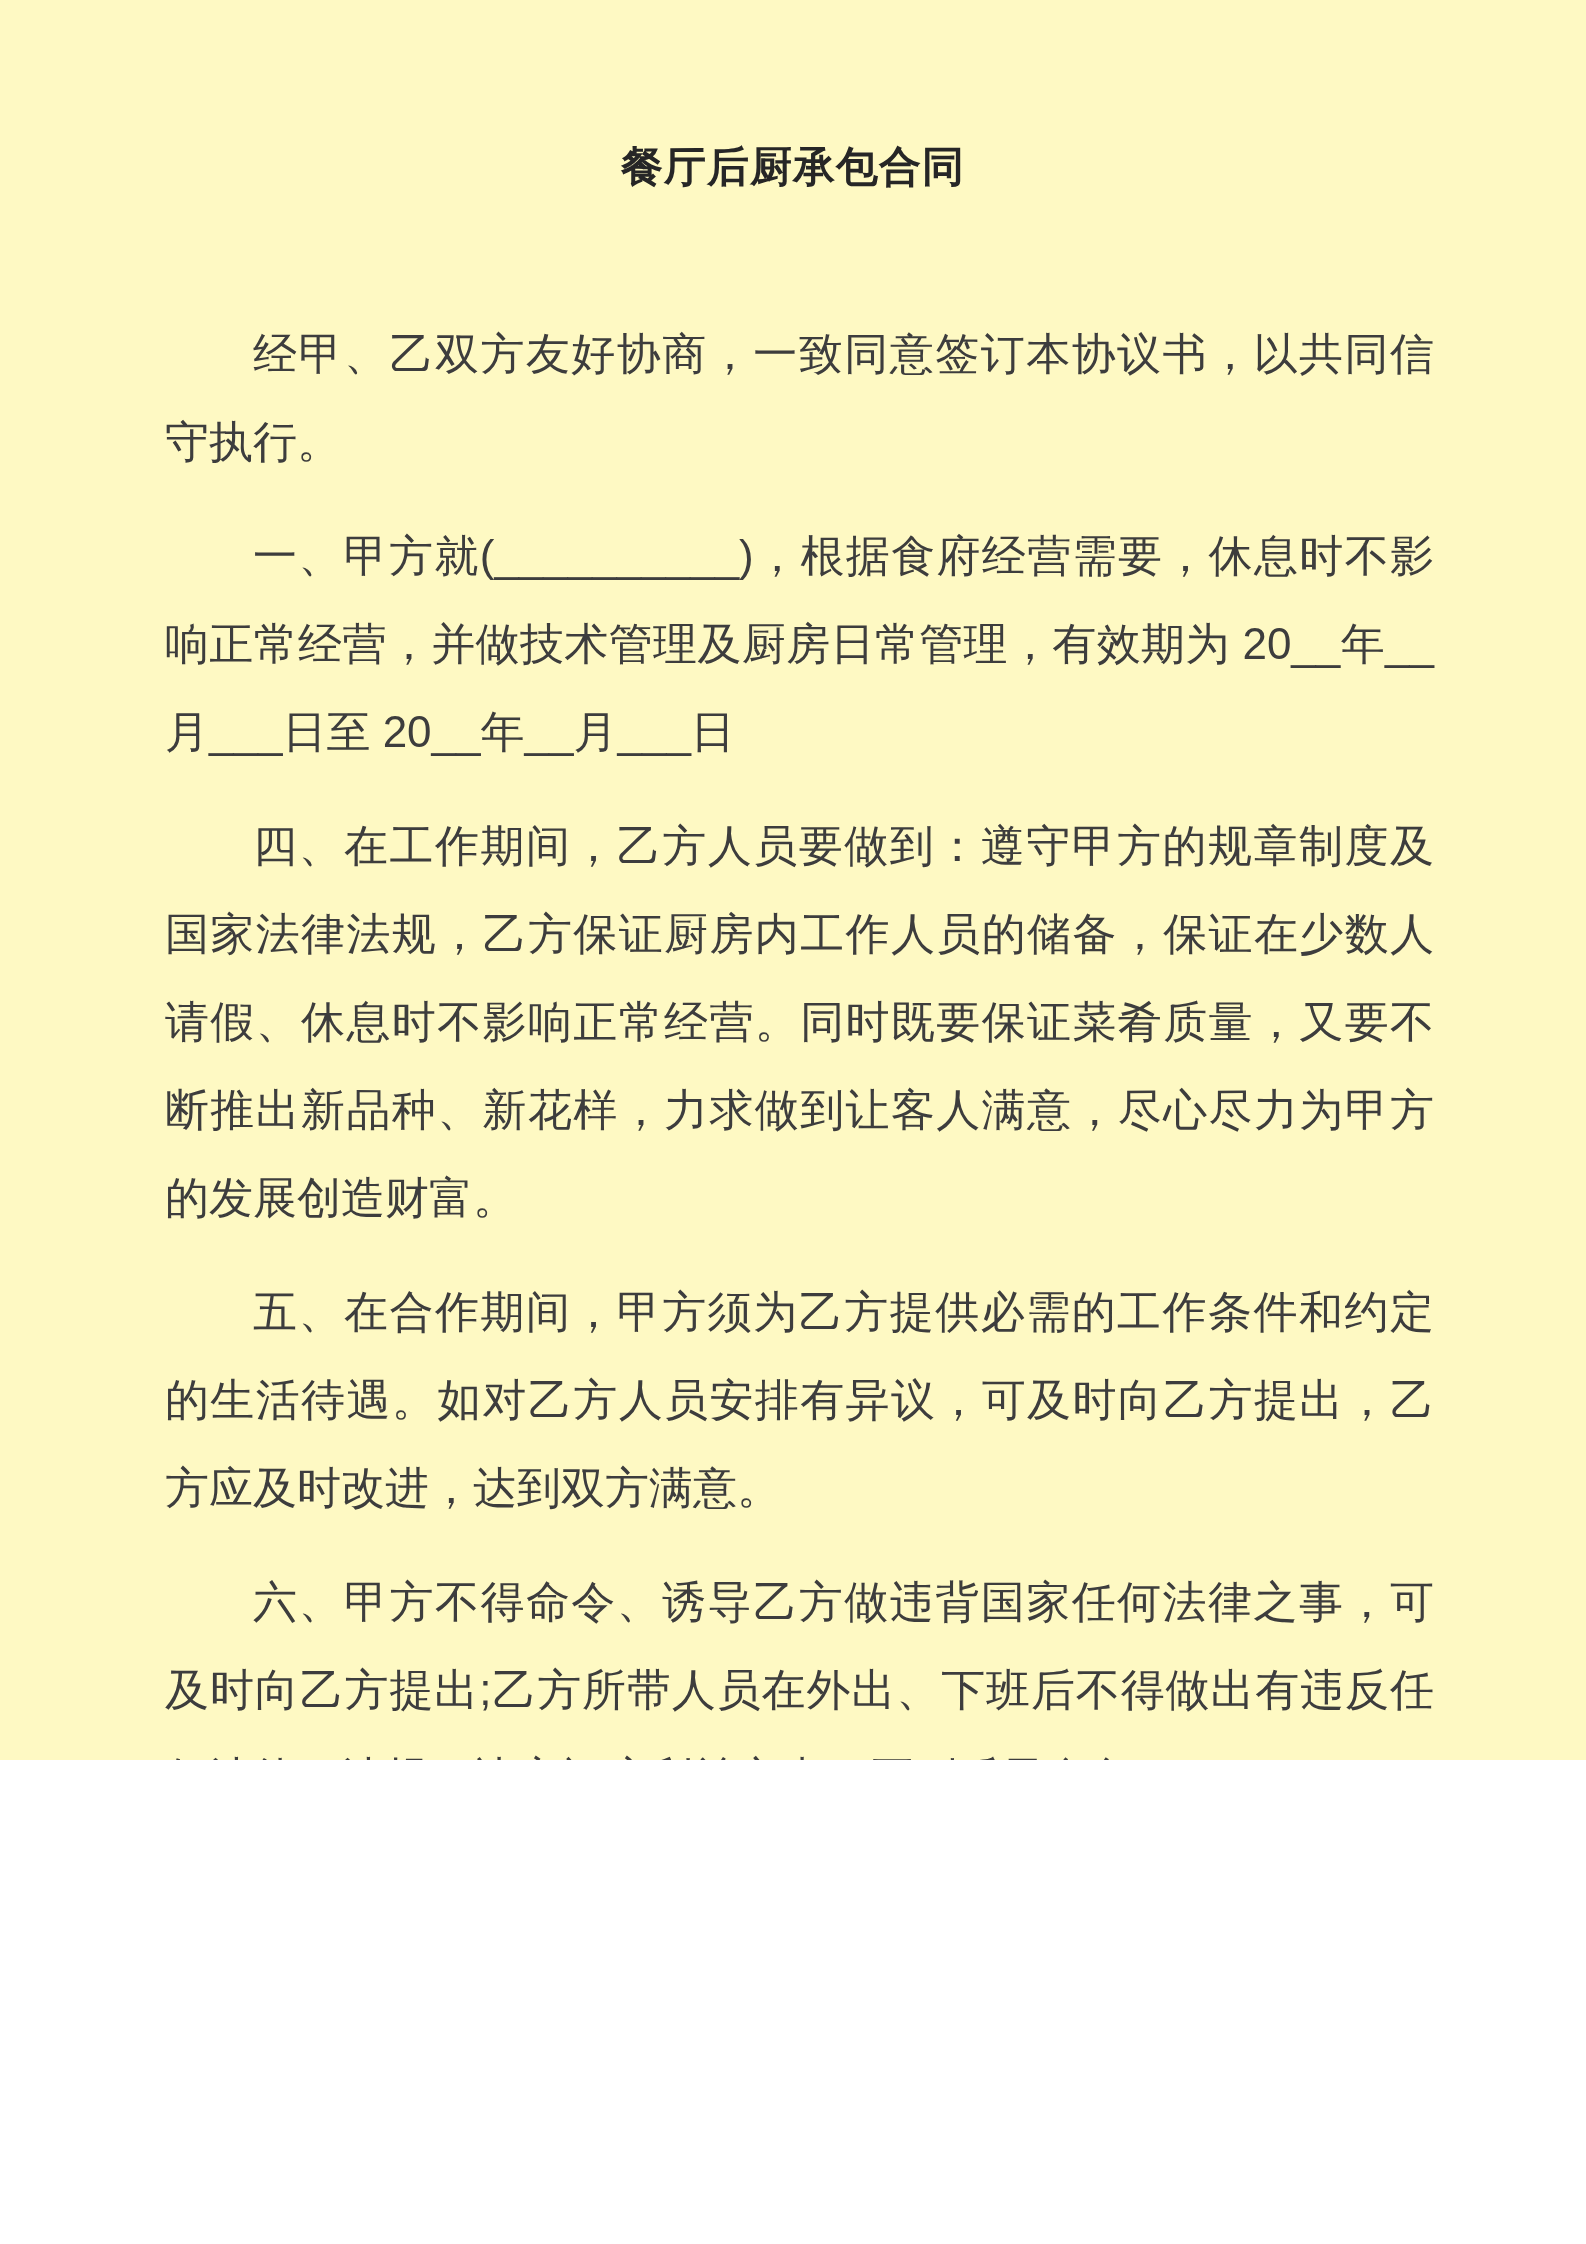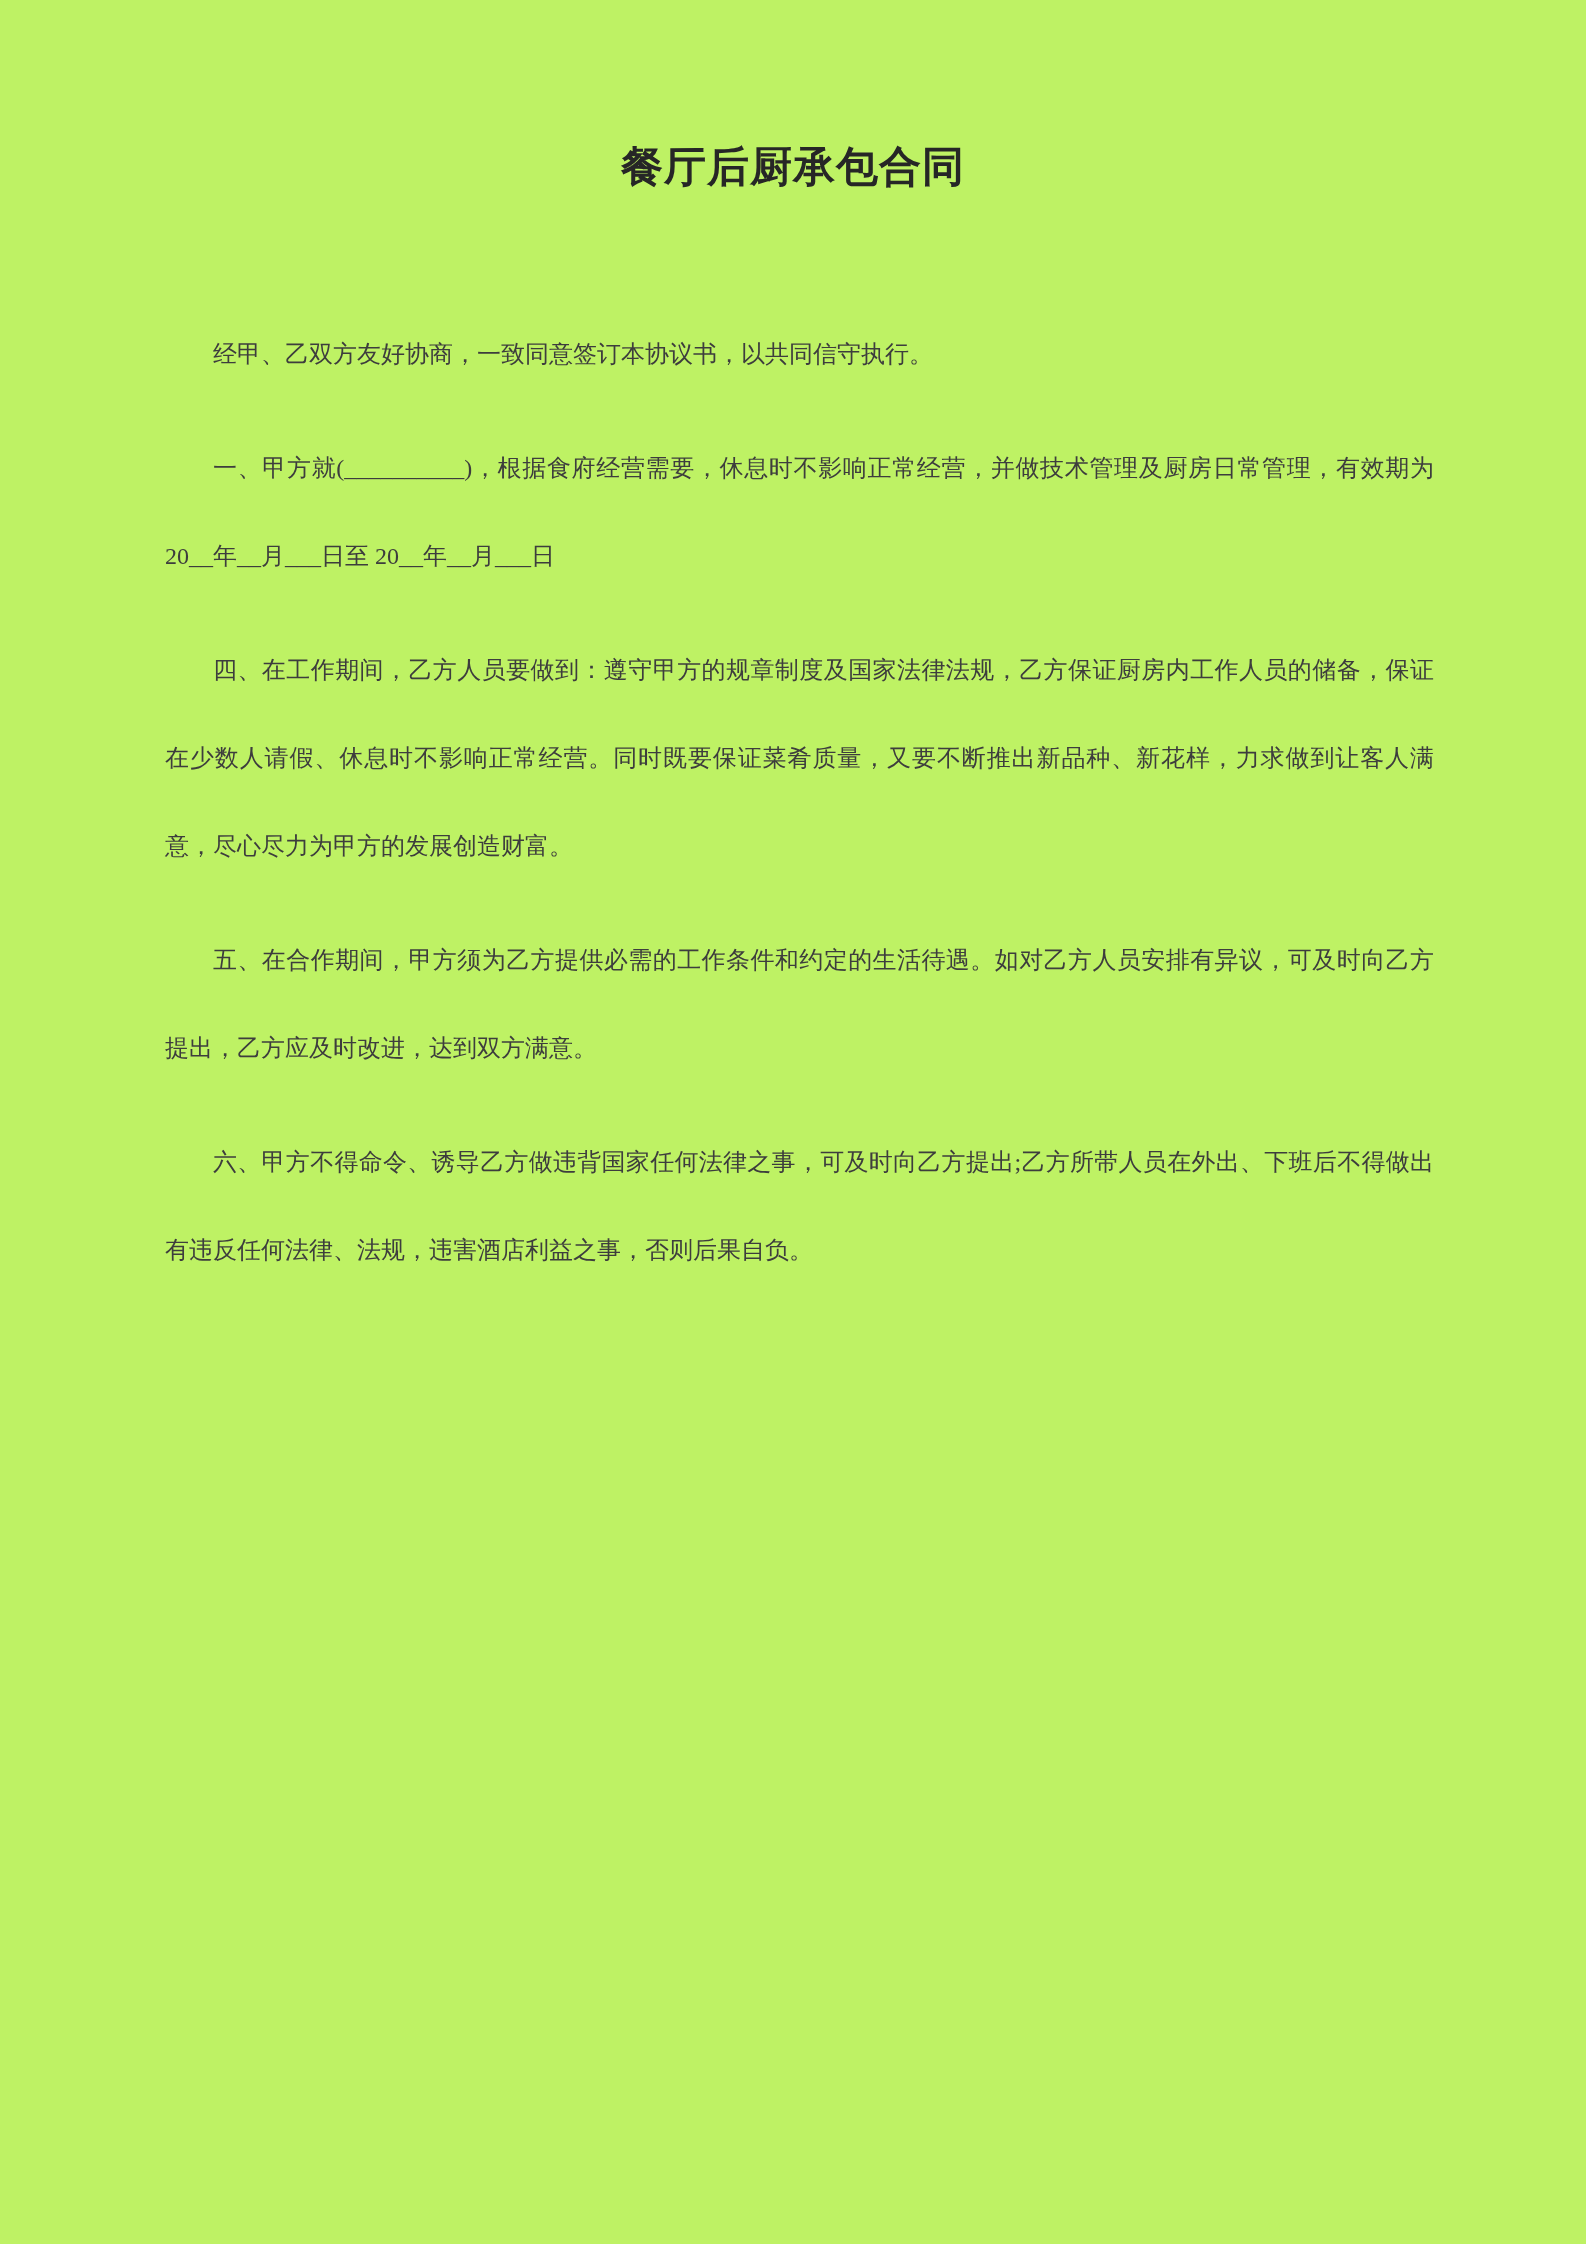--- a/index.html
+++ b/index.html
@@ -3,41 +3,41 @@
 <meta charset="utf-8">
 <style>
   html, body {
     margin: 0;
     padding: 0;
     background: #ffffff;
   }
   .page {
     position: relative;
     width: 1586px;
-    height: 2244px;
+    height: 1760px;
     margin: 0 auto;
-    background: #bef264;
-    font-family: Liberation Serif, serif;
+    background: #fef9c3;
+    font-family: Liberation Sans, sans-serif;
     color: #3d3d3d;
     box-sizing: border-box;
     padding: 142px 136px 0 165px;
     overflow: hidden;
   }
   .doc-title {
     margin: 0 29px 118px 0;   
     text-align: center;
     font-size: 42px;
     line-height: 1.2;
     font-weight: bold;
     color: #262626;
     letter-spacing: 1px;
   }
   .para {
     margin: 0 16px 26px 0;
-    font-size: 24px;
+    font-size: 44px;
     line-height: 88px;
     text-align: justify;
     text-indent: 2em;
     color: #3d3d3d;
   }
   .footer {
     position: absolute;
     left: 165px;
     right: 136px;
     top: 2078px;

